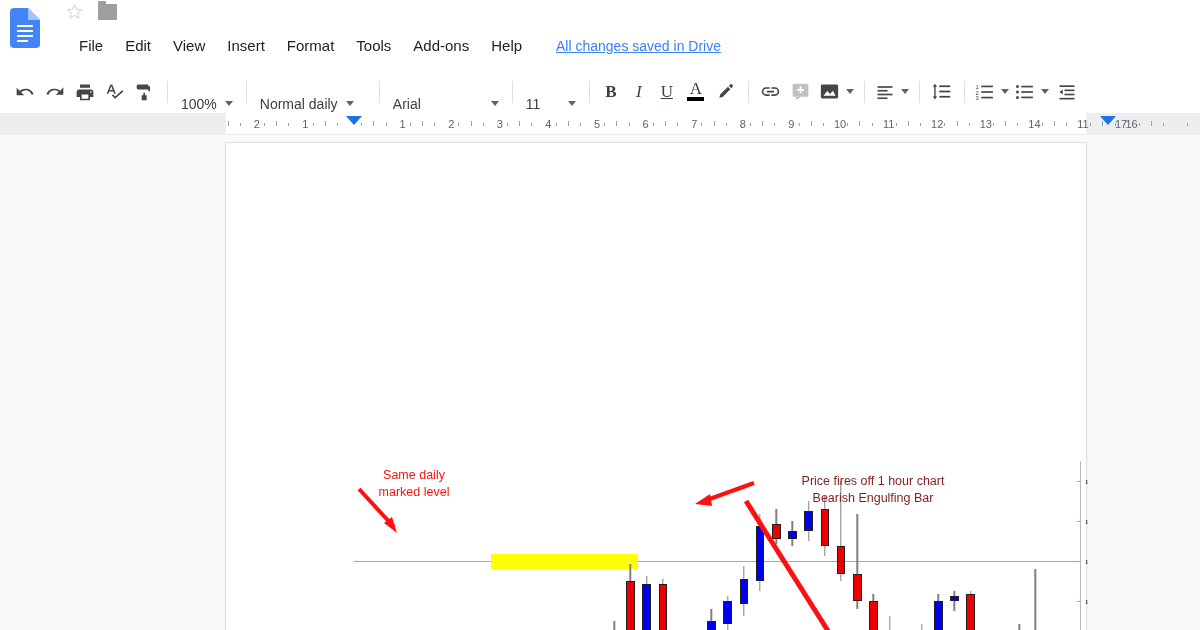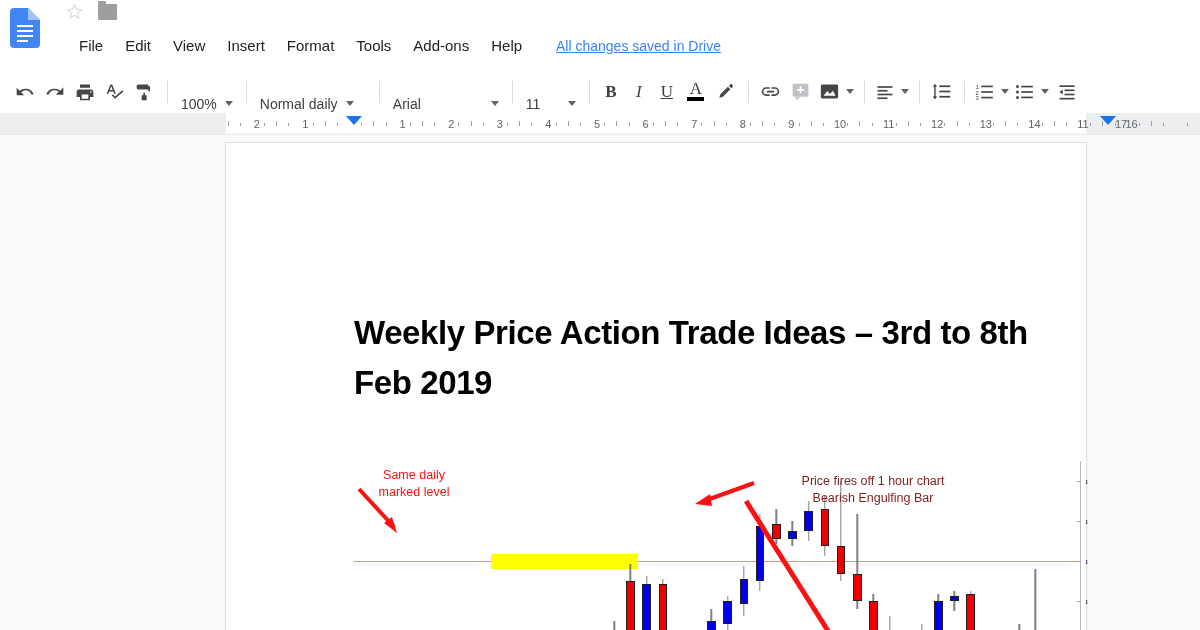--- a/index.html
+++ b/index.html
@@ -446,21 +446,20 @@
       <div class="rt" style="left: 1187.49px;"></div>
       <div class="rt big" style="left: 1199.64px;"></div>
       <div class="indent-marker" style="left: 354px;"></div>
       <div class="indent-marker right" style="left: 1108px;"></div>
     </div>
 </div>
 
 <div class="canvas">
   <div class="page">
 
-    <div class="doc-heading">Weekly Price Action Trade Ideas – 3rd to 8th Feb 2019</div>
 
     <div class="chart-embed">
       <div class="chart-inner" id="chart-inner">
           <div class="level-line" style="top: 100px; left: 0px; width: 726px; background: rgb(240, 138, 138);"></div>
           <div class="hl-band" style="left: 137px; width: 147px; top: 93px; height: 15px; background: rgb(255, 255, 0);"></div>
           <div class="candle" style="left: 256px; width: 8.6px; top: 0px; height: 240px;">
             <div class="wick" style="top: 160px; height: 80px; background: rgb(128, 128, 128);"></div>
           </div>
           <div class="candle" style="left: 272.2px; width: 8.6px; top: 0px; height: 240px;">
             <div class="wick" style="top: 102.5px; height: 122.5px; background: rgb(128, 128, 128);"></div>

